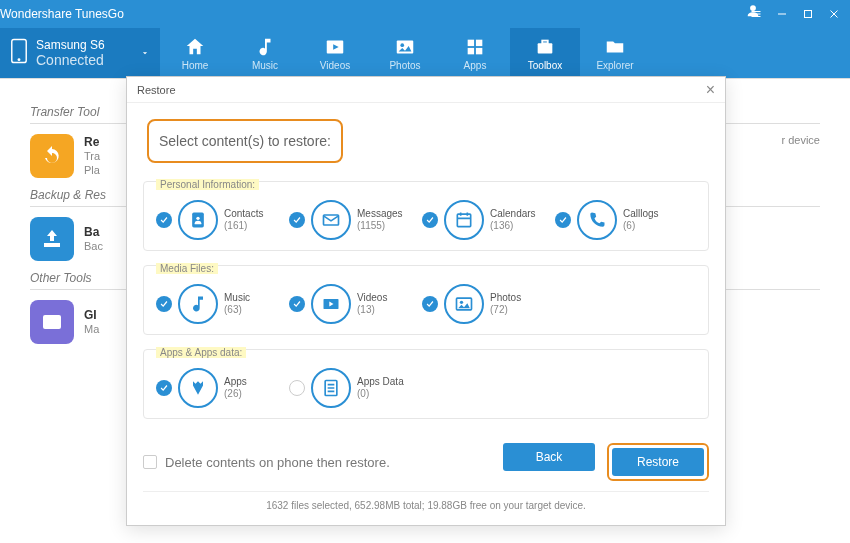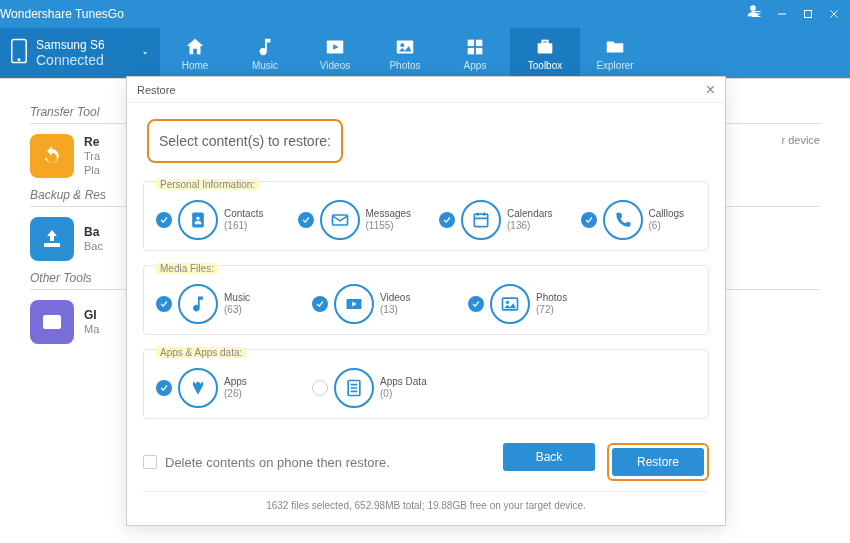--- a/index.html
+++ b/index.html
@@ -37,21 +37,21 @@
 
 
 .modal { position: absolute; left: 126px; top: 76px; width: 600px; background: #fff; border: 1px solid #ccc; box-shadow: 0 4px 18px rgba(0,0,0,.12); z-index: 10; }
 .modal-titlebar { height: 26px; display: flex; align-items: center; padding: 0 10px; font-size: 11px; color: #555; border-bottom: 1px solid #eee; }
 .modal-titlebar .close { margin-left: auto; cursor: pointer; font-size: 16px; color: #888; }
 .modal-body { padding: 6px 16px 10px; }
 .modal-heading { font-size: 14px; color: #666; padding: 10px 4px; }
 .hl { border: 2px solid #e88c1f; border-radius: 8px; padding: 12px 10px; display: inline-block; }
 .group { border: 1px solid #e6e6e6; border-radius: 4px; margin: 8px 0 14px; padding: 10px 12px; }
 .group-label { font-size: 10px; color: #888; position: relative; top: -18px; background: #fef9c3; padding: 0 4px; }
-.items { display: flex; gap: 26px; margin-top: -10px; }
+.items { display: flex; gap: 3px; margin-top: -10px; }
 .item { display: flex; align-items: center; gap: 6px; width: 130px; }
 .check { width: 16px; height: 16px; border-radius: 50%; background: #2a8fd4; display: flex; align-items: center; justify-content: center; flex-shrink: 0; }
 .check svg { fill: #fff; }
 .check.unchecked { background: #fff; border: 1px solid #ccc; }
 .circle-icon { width: 40px; height: 40px; border-radius: 50%; border: 2px solid #2a8fd4; display: flex; align-items: center; justify-content: center; flex-shrink: 0; }
 .circle-icon svg { fill: #2a8fd4; }
 .item-txt { font-size: 10px; color: #555; line-height: 1.2; }
 .item-txt .cnt { color: #888; }
 
 .modal-footer { display: flex; align-items: center; padding: 10px 0 4px; }

